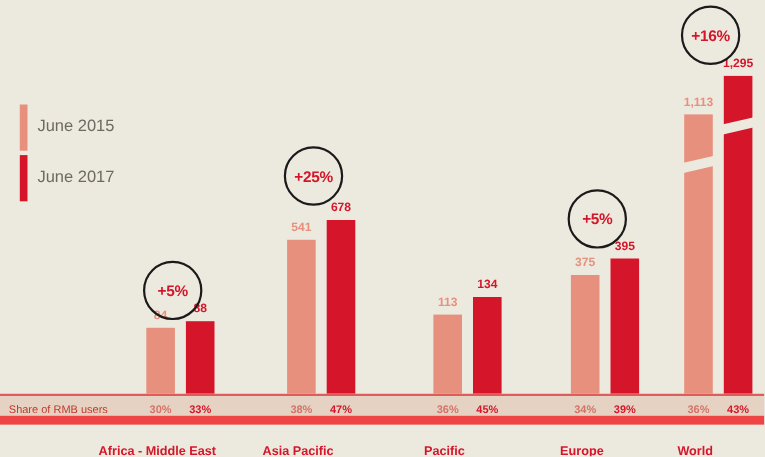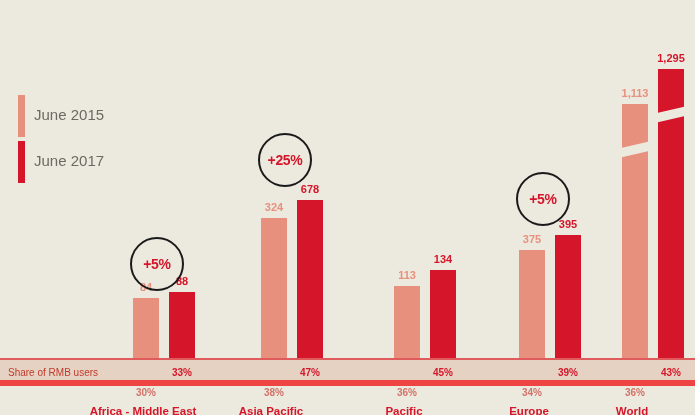--- a/index.html
+++ b/index.html
@@ -113,41 +113,41 @@
 
   
   #share-band {
     position: absolute;
     left: 0;
     top: 358px;
     width: 695px;
     height: 28px;
     background: #E6D2C2;
     border-top: 2px solid #E05C5C;
-    border-bottom: 6px solid #ef4444;
+    border-bottom: 8px solid #ef4444;
     box-sizing: border-box;
   }
   #share-band-label {
     position: absolute;
     left: 8px;
     top: 7px;
     font-size: 10px;
     color: #C0392B;
     white-space: nowrap;
   }
   .share-cell {
     position: absolute;
     top: 7px;
     width: 60px;
     text-align: center;
     font-size: 10px;
     font-weight: bold;
     white-space: nowrap;
   }
-  .share-cell.y2015 { color: #D3736A; margin-top: 20px; }
+  .share-cell.y2015 { color: #D3736A; }
   .share-cell.y2017 { color: #D5162A; }
 
   
   #categories {
     position: absolute;
     left: 0;
     top: 405px;
     width: 695px;
     height: 23px;
   }
@@ -183,21 +183,21 @@
         <div class="bar y2015" style="height: 60px; background: rgb(232, 144, 126);"></div>
         <div class="bar-value y2015" style="bottom: 65px;">84</div>
         <div class="bar y2017" style="height: 66px; background: rgb(213, 22, 42);"></div>
         <div class="bar-value y2017" style="bottom: 71px;">88</div>
       </div>
       <div class="badge" style="left: 130px; top: 237px; border-color: rgb(26, 26, 26);">
         <span>+5%</span>
       </div>
       <div class="group" style="left: 261px;">
         <div class="bar y2015" style="height: 140px; background: rgb(232, 144, 126);"></div>
-        <div class="bar-value y2015" style="bottom: 145px;">324</div>
+        <div class="bar-value y2015" style="bottom: 145px;">541</div>
         <div class="bar y2017" style="height: 158px; background: rgb(213, 22, 42);"></div>
         <div class="bar-value y2017" style="bottom: 163px;">678</div>
       </div>
       <div class="badge" style="left: 258px; top: 133px; border-color: rgb(26, 26, 26);">
         <span>+25%</span>
       </div>
       <div class="group" style="left: 394px;">
         <div class="bar y2015" style="height: 72px; background: rgb(232, 144, 126);"></div>
         <div class="bar-value y2015" style="bottom: 77px;">113</div>
         <div class="bar y2017" style="height: 88px; background: rgb(213, 22, 42);"></div>
@@ -212,20 +212,23 @@
       <div class="badge" style="left: 516px; top: 172px; border-color: rgb(26, 26, 26);">
         <span>+5%</span>
       </div>
       <div class="group" style="left: 622px;">
         <div class="bar y2015" style="height: 254px; background: rgb(232, 144, 126);"></div>
         <div class="bar-value y2015" style="bottom: 259px;">1,113</div>
         <div class="bar y2017" style="height: 289px; background: rgb(213, 22, 42);"></div>
         <div class="bar-value y2017" style="bottom: 294px;">1,295</div>
         <div class="break-slash" style="left: -7px; bottom: 204px;"></div>
         <div class="break-slash" style="left: 29px; bottom: 239px;"></div>
+      </div>
+      <div class="badge" style="left: 619px; top: 5px; border-color: rgb(26, 26, 26);">
+        <span>+16%</span>
       </div>
     </div>
 
   <div id="share-band">
     <div id="share-band-label">Share of RMB users</div>
   <div class="share-cell y2015" style="left: 116px;">30%</div>
       <div class="share-cell y2017" style="left: 152px;">33%</div>
       <div class="share-cell y2015" style="left: 244px;">38%</div>
       <div class="share-cell y2017" style="left: 280px;">47%</div>
       <div class="share-cell y2015" style="left: 377px;">36%</div>

